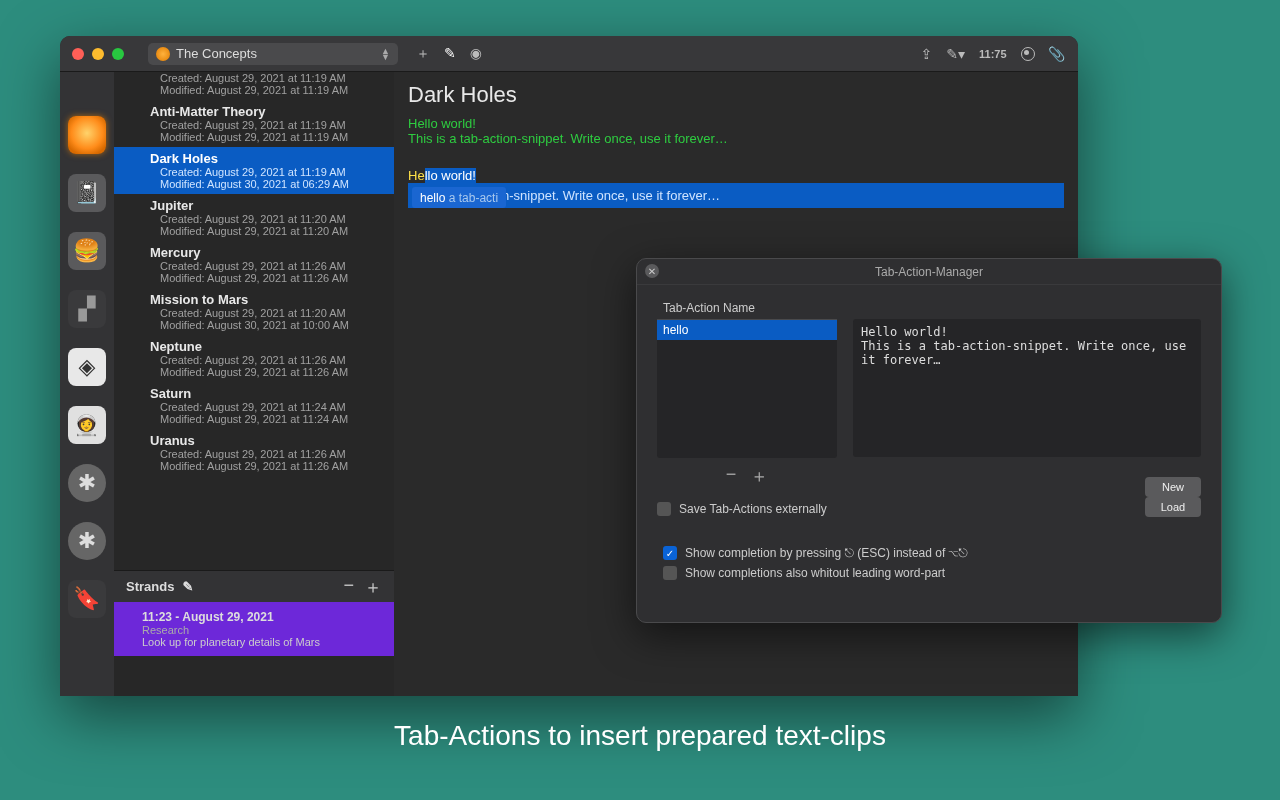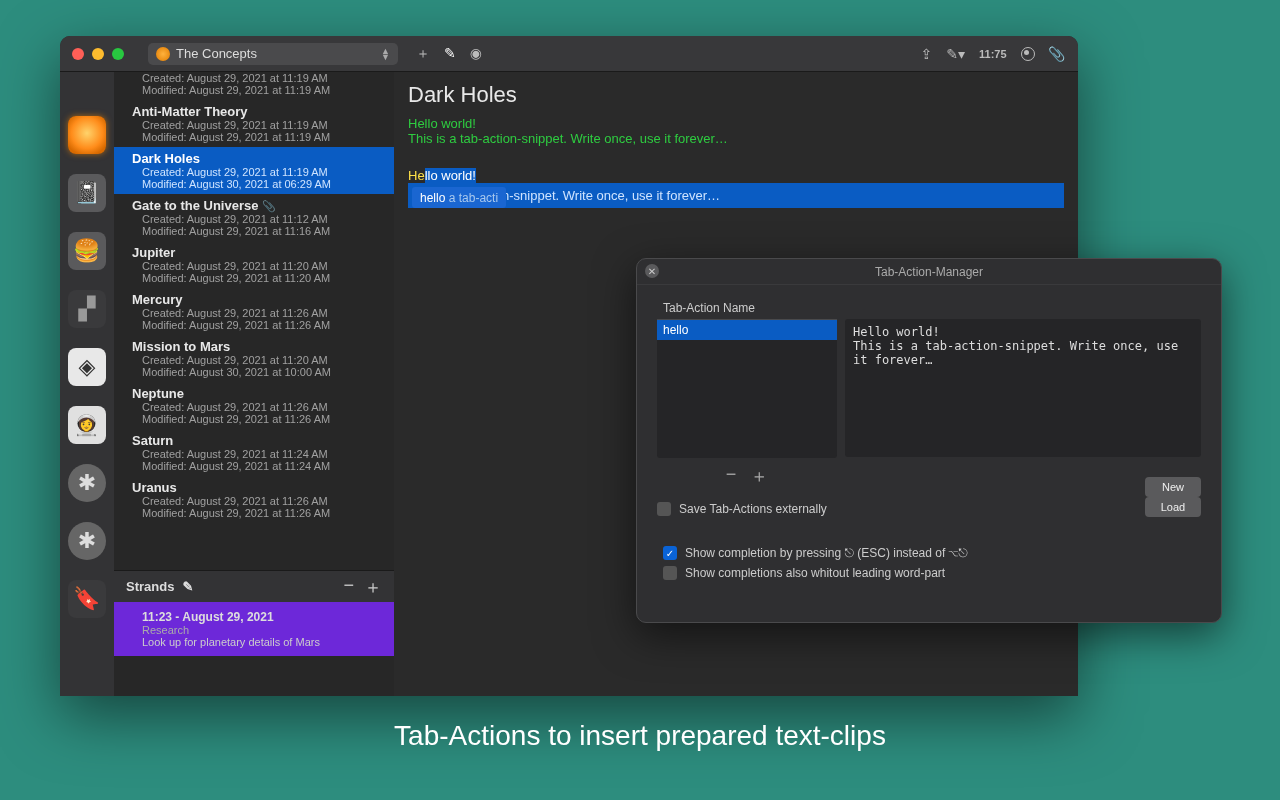--- a/index.html
+++ b/index.html
@@ -75,21 +75,21 @@
   .astronaut { background:#e0e0e0; font-size:20px;}
   
   .note-list {
     width: 280px;
     background: #272727;
     overflow-y:auto;
     color:#ddd;
     font-size:12px;
     display:flex; flex-direction:column;
   }
-  .note-item { padding:4px 8px 4px 18px; border-bottom:none;}
+  .note-item { padding:4px 8px 4px 36px; border-bottom:none;}
   .note-item.partial-top { padding-top:0;}
   .note-title { font-weight:700; font-size:13px; color:#e8e8e8; }
   .note-title .attach-icon { opacity:0.6; font-size:11px;}
   .note-meta { font-size:11px; color:#a0a0a0; padding-left:10px;}
   .note-item.selected { background:#0a5cc3; }
   .note-item.selected .note-title { color:#fff; }
   .note-item.selected .note-meta { color:#cfe4ff; }
   
   .strands-header {
     background:#333335; height:32px; display:flex; align-items:center;
@@ -132,21 +132,21 @@
     border-radius:10px;
     box-shadow:0 12px 40px rgba(0,0,0,0.55);
     border:1px solid #4a4a4c;
   }
   .popup-titlebar {
     height:26px; display:flex; align-items:center; justify-content:center;
     color:#aaa; font-size:12px; position:relative; border-bottom:1px solid #3a3a3c;
   }
   .popup-close { position:absolute; left:8px; top:5px; width:14px; height:14px; border-radius:50%; background:#5a5a5c; color:#ccc; font-size:10px; display:flex; align-items:center;justify-content:center;}
   .popup-body { padding:12px 20px; }
-  .popup-columns { display:flex; gap:8px;}
+  .popup-columns { display:flex; gap:16px;}
   .popup-col-left { width:180px;}
   .popup-col-right { flex:1;}
   .col-header { font-size:12px; color:#ccc; padding:4px 6px; border-bottom:1px solid #4a4a4c;}
   .col-box { background:#252527; height:138px; border-radius:3px; margin-top:0;}
   .col-box.left .row-sel { background:#0a5cc3; color:#fff; font-size:12px; padding:3px 6px;}
   .col-box.right { padding:6px 8px; font-family:"Menlo","Monaco",monospace; font-size:12px; color:#ddd; white-space:pre-wrap;}
   .popup-pm { display:flex; gap:14px; justify-content:center; padding:6px 0 10px; color:#aaa; font-size:18px; width:180px;}
   .popup-row { display:flex; align-items:center; font-size:12px; color:#ccc; gap:8px; margin-top:8px;}
   .popup-btns { position:absolute; right:20px; top:218px; display:flex; flex-direction:column; }
   .popup-btn { width:56px; height:20px; background:#5a5a5c; border-radius:4px; color:#eee; font-size:11px; display:flex; align-items:center; justify-content:center;}
@@ -216,25 +216,20 @@
           <div class="note-title">Anti-Matter Theory</div>
           <div class="note-meta">Created: August 29, 2021 at 11:19 AM</div>
           <div class="note-meta">Modified: August 29, 2021 at 11:19 AM</div>
         </div>
         <div class="note-item selected">
           <div class="note-title">Dark Holes</div>
           <div class="note-meta">Created: August 29, 2021 at 11:19 AM</div>
           <div class="note-meta">Modified: August 30, 2021 at 06:29 AM</div>
         </div>
         <div class="note-item">
-          <div class="note-title">Gate to the Universe <span class="attach-icon">📎</span></div>
-          <div class="note-meta">Created: August 29, 2021 at 11:12 AM</div>
-          <div class="note-meta">Modified: August 29, 2021 at 11:16 AM</div>
-        </div>
-        <div class="note-item">
           <div class="note-title">Jupiter</div>
           <div class="note-meta">Created: August 29, 2021 at 11:20 AM</div>
           <div class="note-meta">Modified: August 29, 2021 at 11:20 AM</div>
         </div>
         <div class="note-item">
           <div class="note-title">Mercury</div>
           <div class="note-meta">Created: August 29, 2021 at 11:26 AM</div>
           <div class="note-meta">Modified: August 29, 2021 at 11:26 AM</div>
         </div>
         <div class="note-item">

